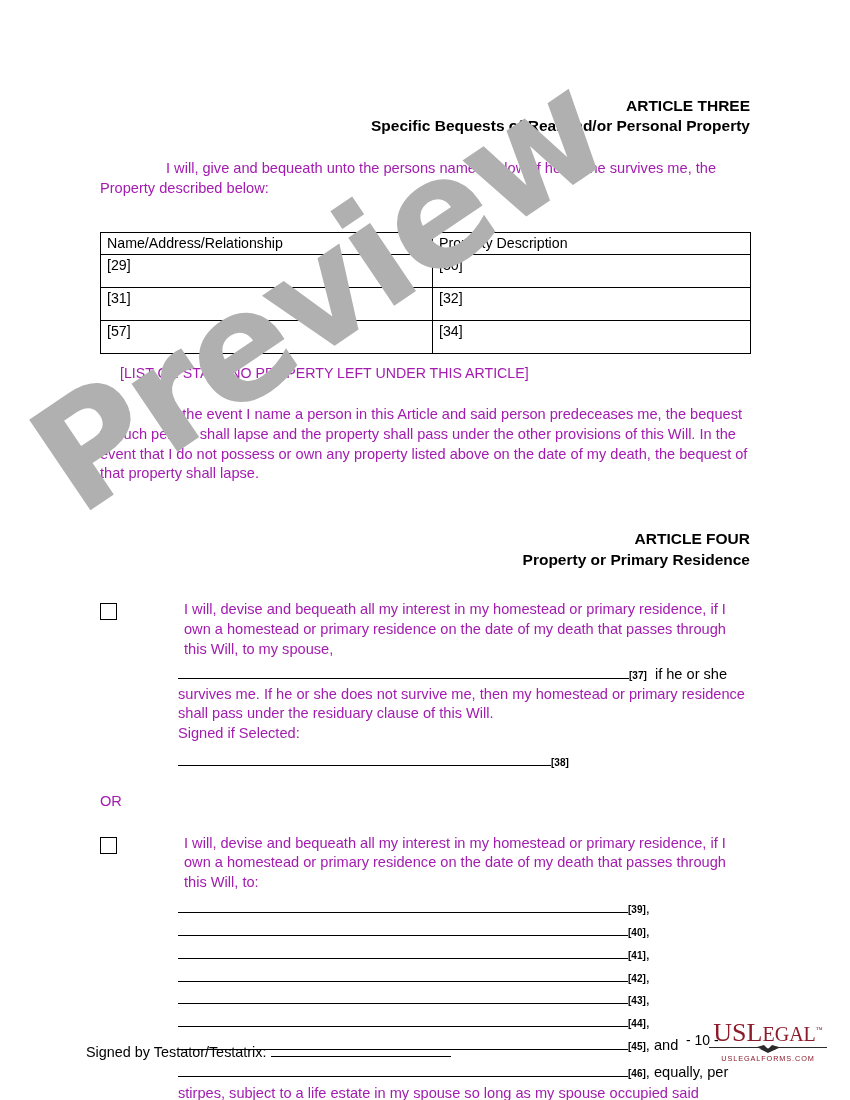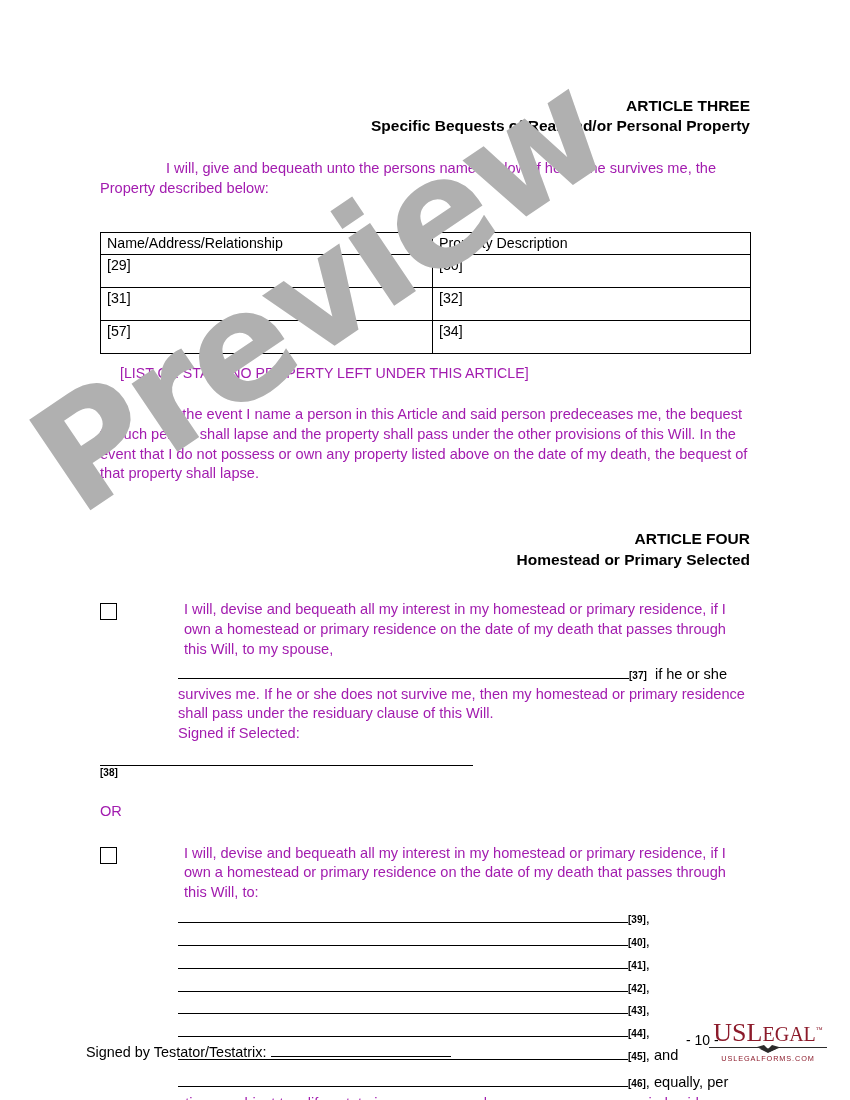--- a/index.html
+++ b/index.html
@@ -237,21 +237,21 @@
           </tbody>
         </table>
       </div>
 
       <p class="para" style="margin-top:10px; padding-left:20px; font-size:14.2px;">[LIST OR STATE NO PROPERTY LEFT UNDER THIS ARTICLE]</p>
 
       <p class="para indent" style="margin-top:22px;">In the event I name a person in this Article and said person predeceases me, the bequest to such person shall lapse and the property shall pass under the other provisions of this Will.  In the event that I do not possess or own any property listed above on the date of my death, the bequest of that property shall lapse.</p>
 
       <div class="article-heading" style="margin-top:45px;">
         <span>ARTICLE FOUR</span>
-        <span class="sub">Homestead or Primary Selected</span>
+        <span class="sub">Property or Primary Residence</span>
       </div>
 
       <div class="opt-row" style="margin-top:30px;">
         <div class="checkbox"></div>
         <div class="opt-gap"></div>
         <div class="opt-text">
           <p class="para">I will, devise and bequeath all my interest in my homestead or primary residence, if I own a homestead or primary residence on the date of my death that passes through this Will, to my spouse,</p>
         </div>
       </div>
 
@@ -259,21 +259,21 @@
         <span class="lead-pad" style="width:78px;"></span>
         <span class="rule" style="width:451px;"></span>
         <span class="tag">[37]</span>
         <span class="after">  if he or she</span>
       </div>
 
       <p class="para" style="padding-left:78px; margin-top:0px;">survives me.  If he or she does not survive me, then my homestead or primary residence shall pass under the residuary clause of this Will.</p>
 
       <p class="para" style="padding-left:78px; margin-top:0px;">Signed if Selected:</p>
 
-      <div class="fill-line-row" style="margin-top:7px;flex-direction:column;">
+      <div class="fill-line-row" style="margin-top:7px;">
         <span class="lead-pad" style="width:78px;"></span>
         <span class="rule" style="width:373px;"></span>
         <span class="tag">[38]</span>
       </div>
 
       <p class="para" style="margin-top:22px;">OR</p>
 
       <div class="opt-row" style="margin-top:22px;">
         <div class="checkbox"></div>
         <div class="opt-gap"></div>

